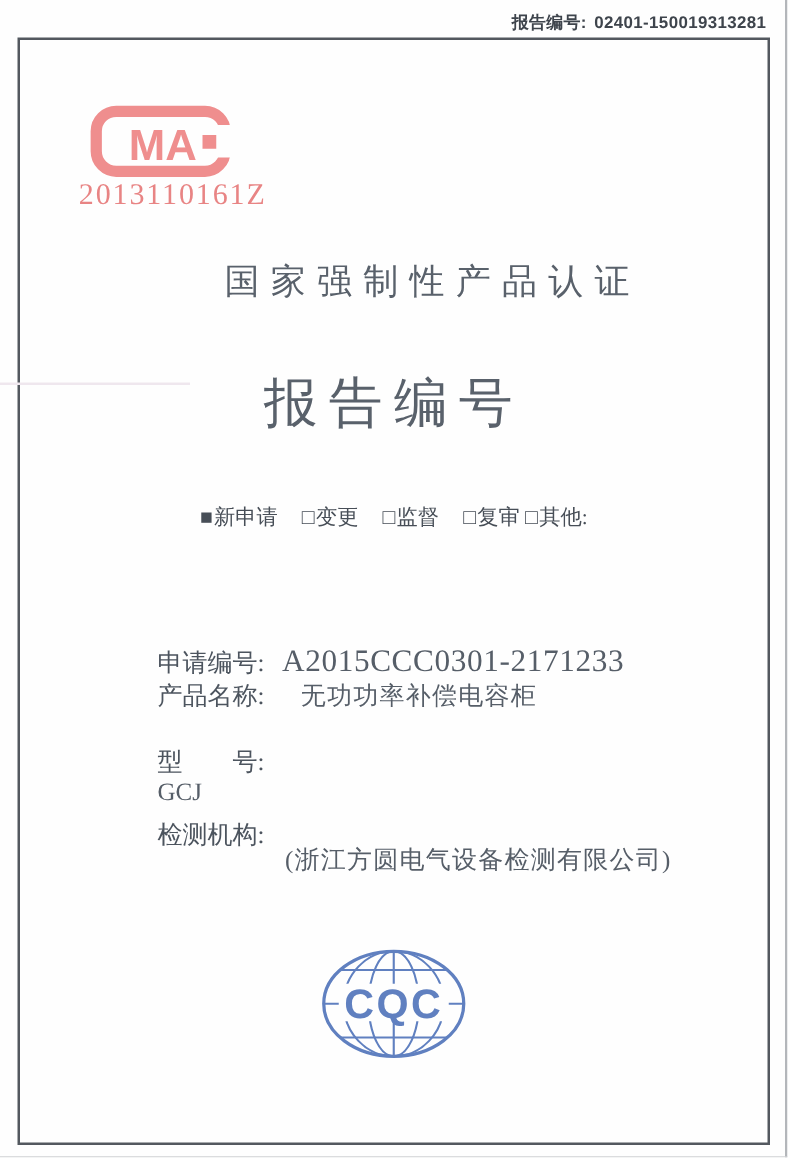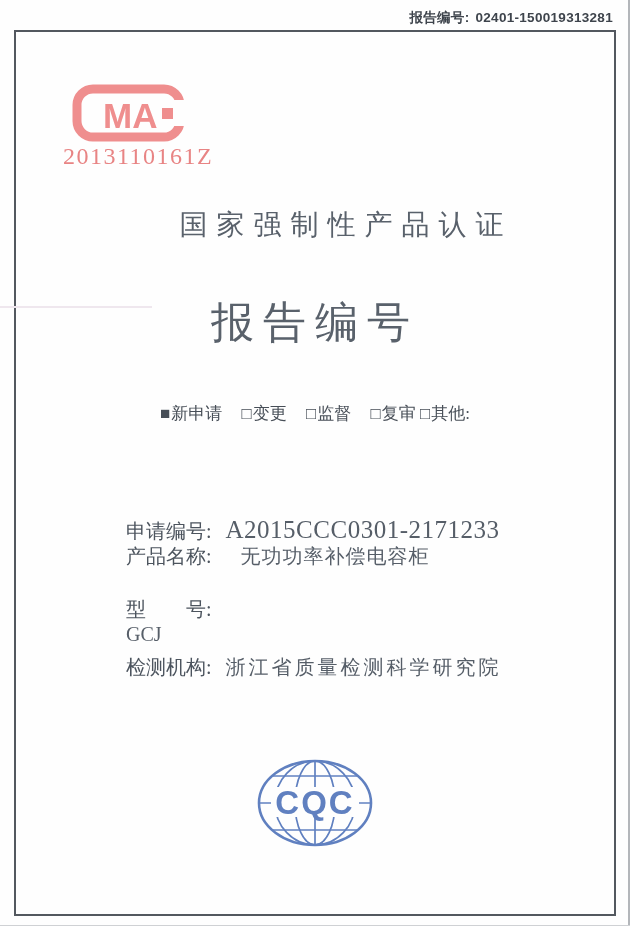--- a/index.html
+++ b/index.html
@@ -122,22 +122,22 @@
     <span class="f-value">无功功率补偿电容柜</span>
   </div>
 
   <div class="field-row row-model">
     <span class="f-label">型　　号:</span>
     <span class="f-value">GCJ</span>
   </div>
 
   <div class="field-row row-agency">
     <span class="f-label">检测机构:</span>
-    <span class="f-value">浙江省质量检测科学研究院</span>
   </div>
+  <div class="agency-line2">(浙江方圆电气设备检测有限公司)</div>
 
   <svg class="cqc-logo" viewBox="0 0 122 94">
     <defs>
       <clipPath id="globeClip">
           <ellipse cx="61" cy="47" rx="56" ry="42"></ellipse>
         </clipPath>
     </defs>
     <ellipse cx="61" cy="47" rx="56" ry="42" fill="none" stroke="#6080c0" stroke-width="2.6"></ellipse>
     <g clip-path="url(#globeClip)" stroke="#6080c0" stroke-width="1.7" fill="none">
       <line x1="0" y1="20" x2="122" y2="20"></line>

